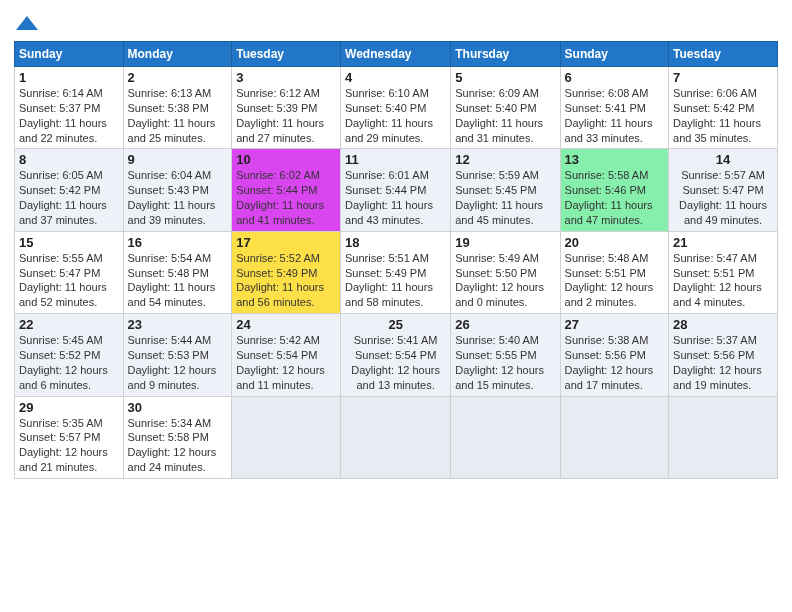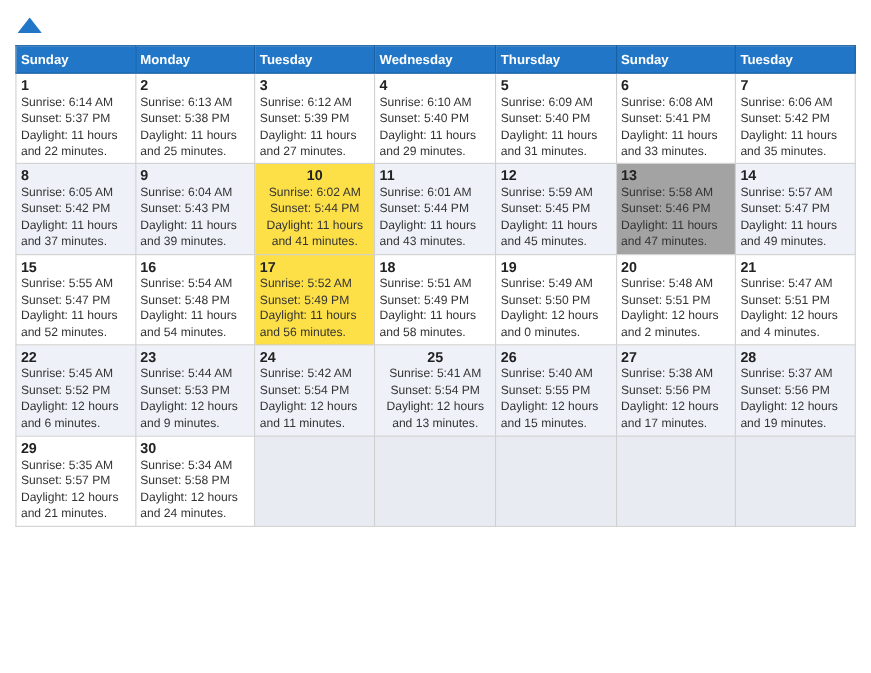--- a/index.html
+++ b/index.html
@@ -165,37 +165,37 @@
         </tr>
         <tr>
           <td style="background: rgb(238, 242, 248);">
             <span class="day-number">8</span>
             <div class="day-info">Sunrise: 6:05 AM<br>Sunset: 5:42 PM<br>Daylight: 11 hours<br>and 37 minutes.</div>
           </td>
           <td style="background: rgb(238, 242, 248);">
             <span class="day-number">9</span>
             <div class="day-info">Sunrise: 6:04 AM<br>Sunset: 5:43 PM<br>Daylight: 11 hours<br>and 39 minutes.</div>
           </td>
-          <td style="background: #fde047; text-align: center;">
+          <td style="background: #d946ef;">
             <span class="day-number">10</span>
             <div class="day-info">Sunrise: 6:02 AM<br>Sunset: 5:44 PM<br>Daylight: 11 hours<br>and 41 minutes.</div>
           </td>
           <td style="background: rgb(238, 242, 248);">
             <span class="day-number">11</span>
             <div class="day-info">Sunrise: 6:01 AM<br>Sunset: 5:44 PM<br>Daylight: 11 hours<br>and 43 minutes.</div>
           </td>
           <td style="background: rgb(238, 242, 248);">
             <span class="day-number">12</span>
             <div class="day-info">Sunrise: 5:59 AM<br>Sunset: 5:45 PM<br>Daylight: 11 hours<br>and 45 minutes.</div>
           </td>
-          <td style="background: #a3a3a3;">
+          <td style="background: #86efac;">
             <span class="day-number">13</span>
             <div class="day-info">Sunrise: 5:58 AM<br>Sunset: 5:46 PM<br>Daylight: 11 hours<br>and 47 minutes.</div>
           </td>
-          <td style="background: rgb(238, 242, 248);">
+          <td style="background: rgb(238, 242, 248); text-align: center;">
             <span class="day-number">14</span>
             <div class="day-info">Sunrise: 5:57 AM<br>Sunset: 5:47 PM<br>Daylight: 11 hours<br>and 49 minutes.</div>
           </td>
         </tr>
         <tr>
           <td style="background: rgb(255, 255, 255);">
             <span class="day-number">15</span>
             <div class="day-info">Sunrise: 5:55 AM<br>Sunset: 5:47 PM<br>Daylight: 11 hours<br>and 52 minutes.</div>
           </td>
           <td style="background: rgb(255, 255, 255);">

